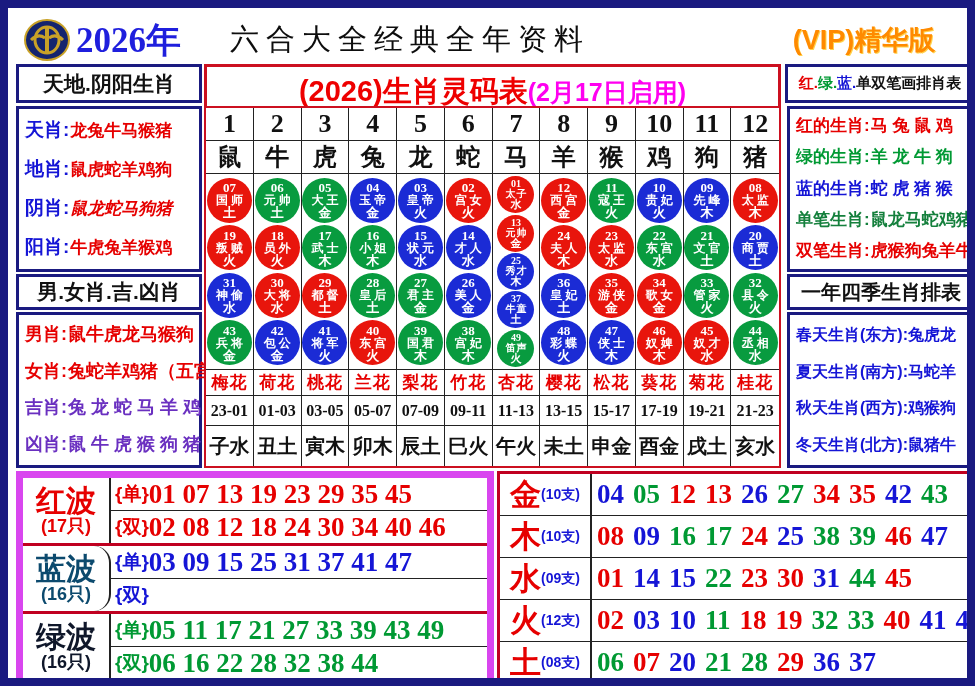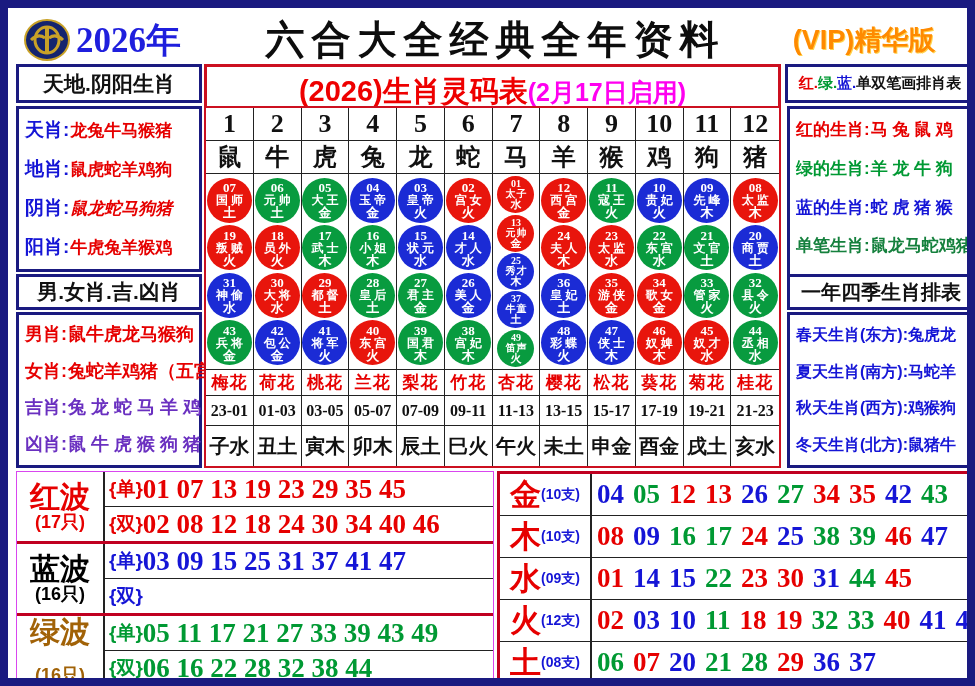--- a/index.html
+++ b/index.html
@@ -9,21 +9,21 @@
   .abs { position:absolute; }
 
   
   .top-header { left:10px; top:8px; width:949px; height:48px; display:flex; align-items:center; }
   .logo-wrap { display:flex; align-items:center; gap:6px; width:212px; padding-left:6px; }
   .logo { width:46px; height:42px; border-radius:50%; background:#14246e; border:2px solid #c9a227;
           display:flex; align-items:center; justify-content:center; }
   .logo svg { width:36px; height:32px; }
   .year { font-family:"Liberation Serif","DejaVu Serif",serif; font-weight:bold; 
           font-size:35px; color:#1f1fdd; }
-  .main-title { flex:1; text-align:center; font-size:39px; font-weight:700; color:#0d0d0d;
+  .main-title { flex:1; font-size:29px; font-weight:400; color:#0d0d0d;
                 letter-spacing:7px; white-space:nowrap; }
   .vip { width:206px; text-align:center; font-size:27px; font-weight:900; color:#ff8a00;
          text-shadow:1px 1px 0 #ffd24d; white-space:nowrap; }
 
   
   .box-navy { border:3px solid #1a1a80; background:#fff; }
   .box-red  { border:3px solid #cc1020; background:#fff; }
   .sub-left { left:8px; top:56px; width:186px; height:39px; display:flex; align-items:center;
               justify-content:center; font-size:21px; font-weight:bold; color:#111; }
   .sub-center { left:196px; top:56px; width:577px; height:56px; display:flex; align-items:center;
@@ -32,21 +32,21 @@
   .sub-center .t2 { color:#ff00f0; font-size:25px; font-weight:900; }
   .sub-right { left:777px; top:56px; width:190px; height:39px; display:flex; align-items:center;
                justify-content:center; font-size:15px; font-weight:900; white-space:nowrap; }
 
   
   .panel { display:flex; flex-direction:column; justify-content:space-around; padding:2px 6px; }
   .p-left-1 { left:8px;  top:98px;  width:186px; height:166px; }
   .p-left-2h{ left:8px;  top:266px; width:186px; height:36px; display:flex; align-items:center;
               justify-content:center; font-size:21px; font-weight:900; color:#111; }
   .p-left-2 { left:8px;  top:304px; width:186px; height:156px; }
-  .p-right-1{ left:779px; top:98px;  width:188px; height:204px; }
+  .p-right-1{ left:779px; top:98px;  width:188px; height:166px; }
   .p-right-2h{ left:779px; top:266px; width:188px; height:36px; display:flex; align-items:center;
                justify-content:center; font-size:20px; font-weight:900; color:#111; }
   .p-right-2{ left:779px; top:304px; width:188px; height:156px; }
   .prow { white-space:nowrap; font-weight:900; font-size:17px; line-height:1.1; }
   .prow .lbl { margin-right:1px; }
 
   
   .lingma { left:196px; top:98px; width:577px; height:362px; border:2px solid #cc1020;
             display:grid; grid-template-columns:repeat(12,1fr); background:#fff; }
   .col { display:flex; flex-direction:column; border-right:1px solid #222; min-width:0; }
@@ -62,21 +62,21 @@
   .ball { width:45px; height:45px; border-radius:50%; color:#fff; display:flex; flex-direction:column;
           align-items:center; justify-content:center; line-height:1; flex:0 0 auto; }
   .ball .bn { font-family:"Liberation Serif","DejaVu Serif",serif; font-size:13px; font-weight:bold; }
   .ball .br { font-size:12px; font-weight:bold; letter-spacing:3px; text-indent:3px; white-space:nowrap; }
   .ball .be { font-size:13px; font-weight:bold; }
   .ball.small { width:37px; height:37px; }
   .ball.small .bn { font-size:10px; } .ball.small .br { font-size:10px; letter-spacing:1px; text-indent:1px; }
   .ball.small .be { font-size:11px; }
 
   
-  .bottom-left  { left:8px;  top:463px; width:478px; height:215px; border:1px solid #d946ef;
+  .bottom-left  { left:8px;  top:463px; width:478px; height:215px; border:7px solid #d946ef;
                   display:flex; flex-direction:column; }
   .wave-group { flex:1; display:flex; border-top:3px solid #c00020; min-height:0; }
   .wave-group:first-child { border-top:none; }
   .wave-label { width:88px; border-right:2px solid #222; display:flex; flex-direction:column;
                 align-items:center; justify-content:center; line-height:1.05; }
   .wave-label .wn { font-size:30px; font-weight:900; }
   .wave-label .wc { font-size:18px; font-weight:bold; }
   .wave-rows { flex:1; display:flex; flex-direction:column; min-width:0; }
   .wave-row { flex:1; display:flex; align-items:center; padding-left:4px; border-top:1px solid #222;
               white-space:nowrap; overflow:hidden; }
@@ -524,36 +524,36 @@
             <span class="brace">{单}</span>
             <span class="nums">01 07 13 19 23 29 35 45</span>
           </div>
           <div class="wave-row" style="color: rgb(230, 0, 0);">
             <span class="brace">{双}</span>
             <span class="nums">02 08 12 18 24 30 34 40 46</span>
           </div>
         </div>
       </div>
       <div class="wave-group">
-        <div class="wave-label" style="color: #000000;">
+        <div class="wave-label" style="color: #0c4a6e; border-radius: 17px;">
           <span class="wn">蓝波</span>
           <span class="wc">(16只)</span>
         </div>
         <div class="wave-rows">
           <div class="wave-row" style="color: rgb(21, 21, 214);">
             <span class="brace">{单}</span>
             <span class="nums">03 09 15 25 31 37 41 47</span>
           </div>
           <div class="wave-row" style="color: rgb(21, 21, 214);">
             <span class="brace">{双}</span>
           </div>
         </div>
       </div>
       <div class="wave-group">
-        <div class="wave-label" style="color: #a16207; justify-content: space-between;">
+        <div class="wave-label" style="color: #0f172a;">
           <span class="wn">绿波</span>
           <span class="wc">(16只)</span>
         </div>
         <div class="wave-rows">
           <div class="wave-row" style="color: rgb(0, 153, 51);">
             <span class="brace">{单}</span>
             <span class="nums">05 11 17 21 27 33 39 43 49</span>
           </div>
           <div class="wave-row" style="color: rgb(0, 153, 51);">
             <span class="brace">{双}</span>

